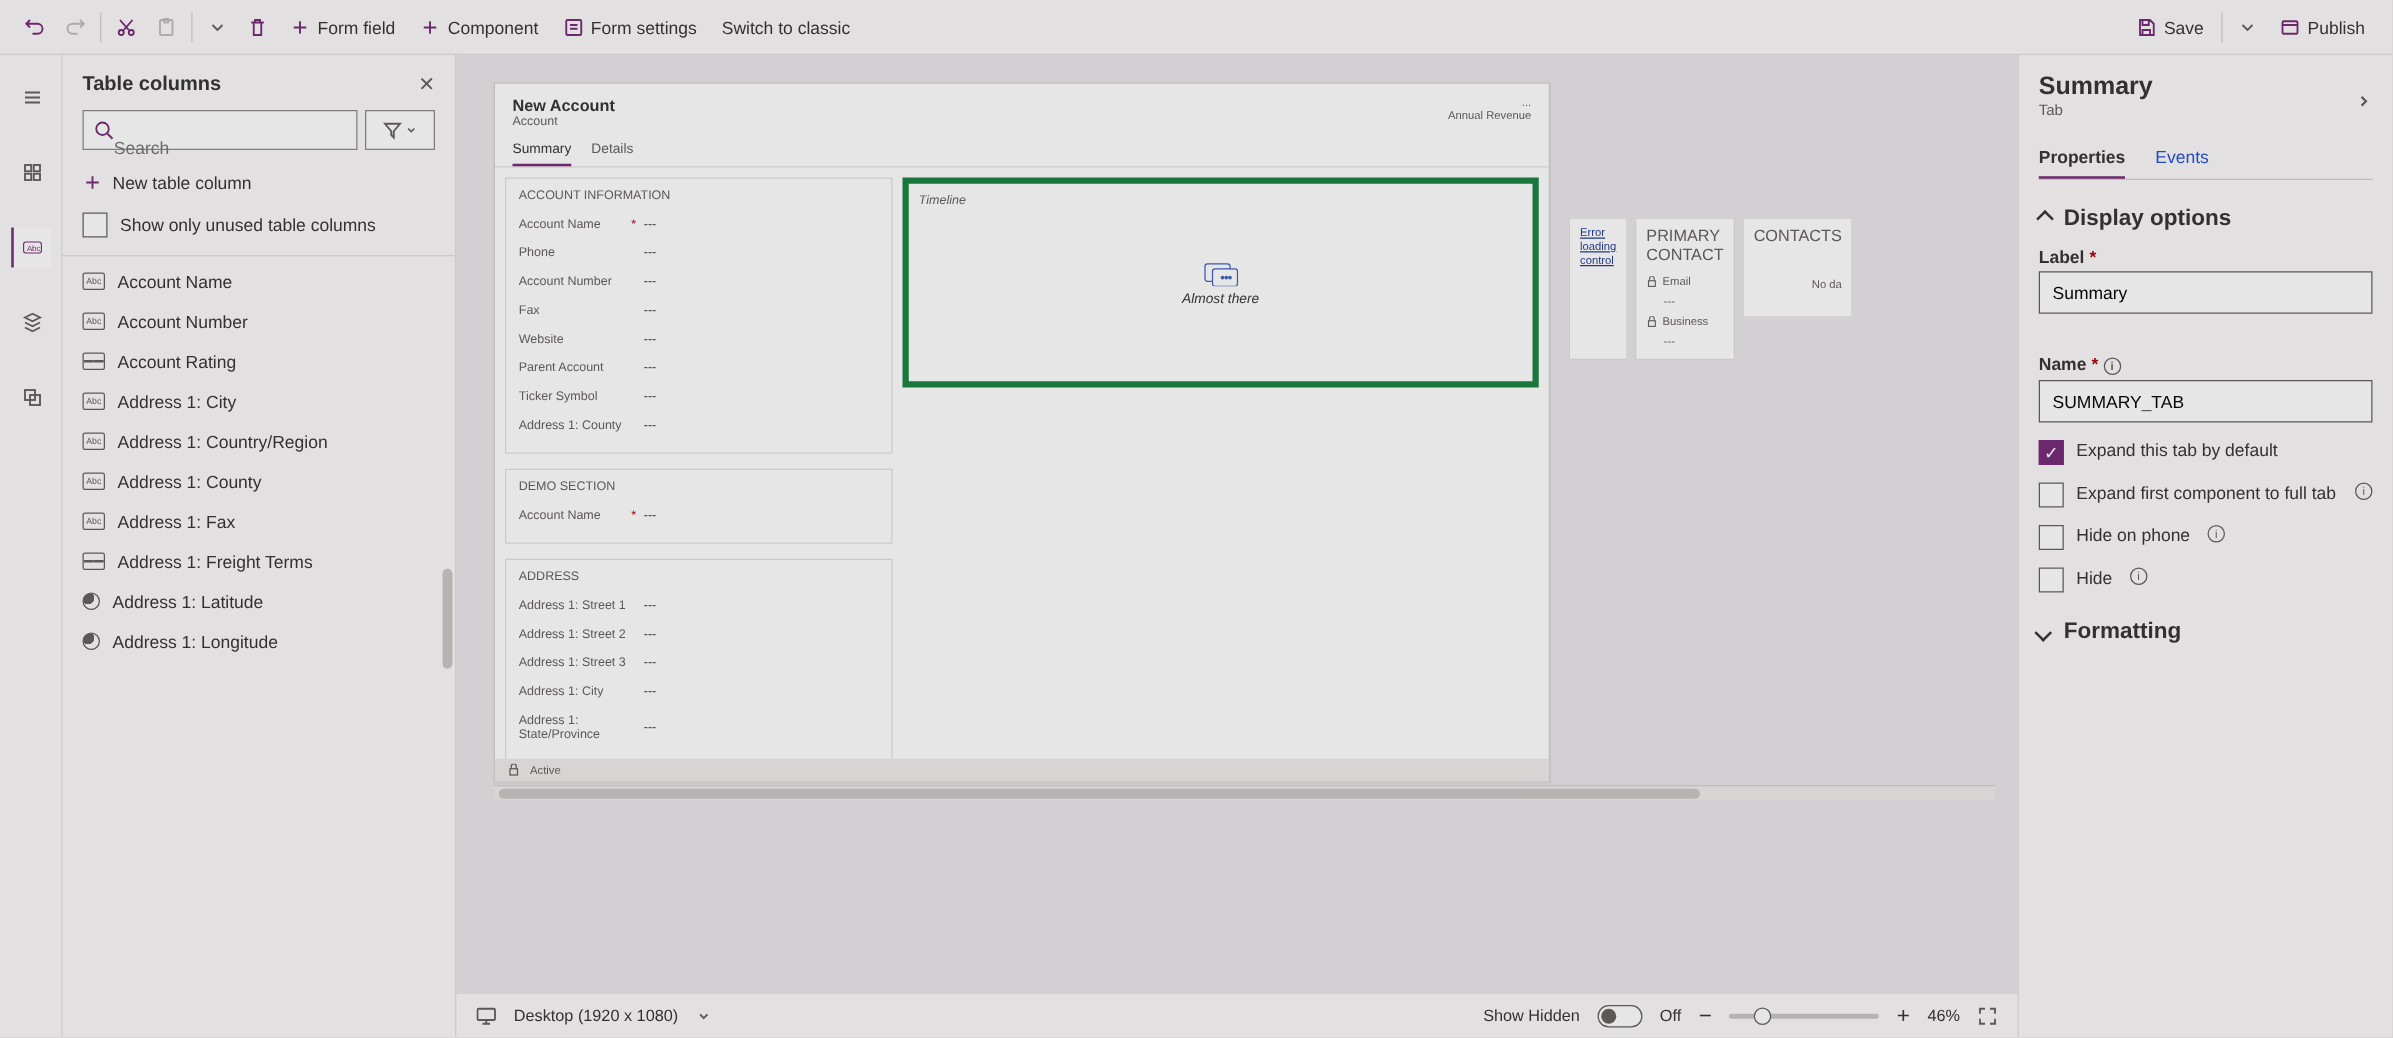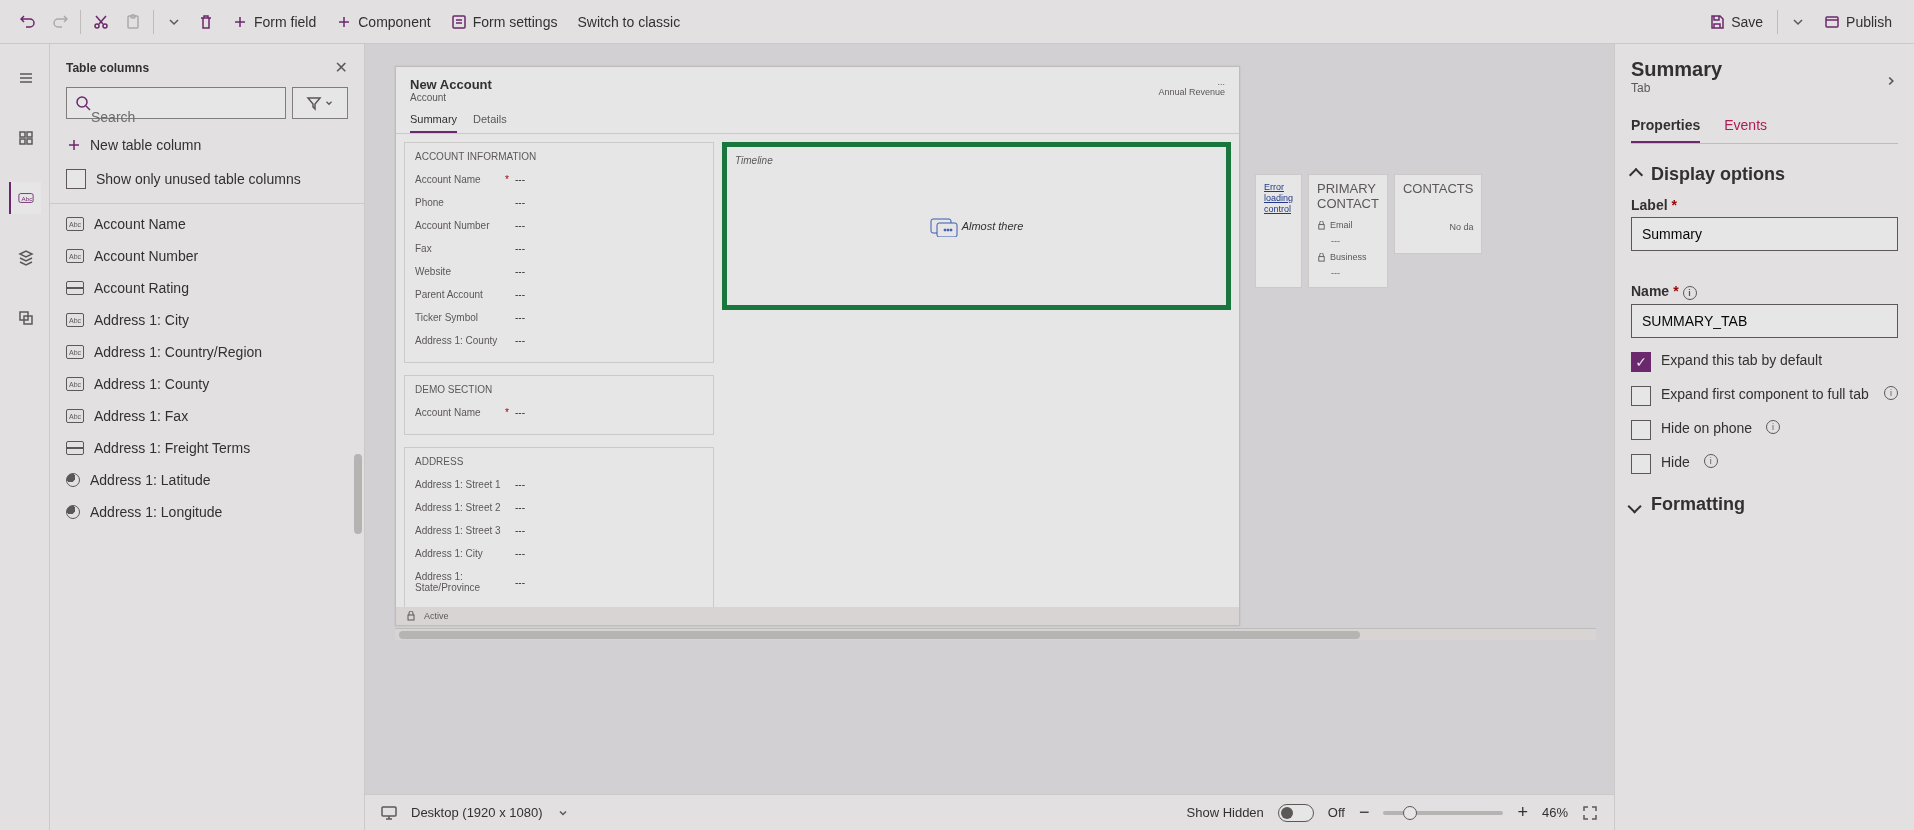--- a/index.html
+++ b/index.html
@@ -10,21 +10,21 @@
 .tb-btn svg, .tb-ico svg { width: 16px; height: 16px; }
 .tb-ico { padding: 6px 8px; cursor: pointer; display:flex; align-items:center; }
 .tb-sep { width: 1px; height: 24px; background: #d2d0ce; margin: 0 4px; }
 .tb-spacer { flex: 1; }
 .main { display: flex; height: calc(100% - 44px); }
 .left-rail { width: 50px; background: #faf9f8; border-right: 1px solid #e1dfdd; display:flex; flex-direction:column; align-items:center; padding-top: 18px; gap: 28px; }
 .left-rail .rail-btn { width:32px; height:32px; display:flex; align-items:center; justify-content:center; cursor:pointer; border-left: 2px solid transparent; }
 .left-rail .rail-btn.active { border-left: 2px solid #742774; background: #fff; }
 .panel { width: 315px; background: #faf9f8; border-right: 1px solid #e1dfdd; display:flex; flex-direction:column; padding: 14px 0 0 0; }
 .panel-head { display:flex; align-items:center; justify-content:space-between; padding: 0 16px 10px 16px; }
-.panel-head h2 { font-size: 12px; font-weight: 600; }
+.panel-head h2 { font-size: 16px; font-weight: 600; }
 .close-x { font-size: 16px; cursor:pointer; color:#605e5c;}
 .search-row { display:flex; gap: 6px; padding: 0 16px 10px 16px; }
 .search-box { flex:1; display:flex; align-items:center; border:1px solid #8a8886; background:#fff; height:32px; padding:0 8px; }
 .search-box input { border:none; outline:none; flex:1; font-size:14px; background:transparent;margin-top:27px;}
 .filter-btn { width:56px; display:flex; align-items:center; justify-content:center; border:1px solid #8a8886; background:#fff; cursor:pointer; gap:2px; }
 .new-col { display:flex; align-items:center; gap:8px; color:#323130; font-size:14px; padding: 8px 16px; cursor:pointer; }
 .chk-row { display:flex; align-items:center; gap:10px; font-size:14px; padding: 8px 16px 14px 16px; }
 .chk { width:20px; height:20px; border:1px solid #605e5c; background:#fff; display:flex; align-items:center; justify-content:center; }
 .chk.checked { background:#742774; border-color:#742774; color:#fff; }
 .col-list { flex:1; overflow-y:auto; border-top:1px solid #e1dfdd; padding-top:4px; position:relative;}
@@ -44,40 +44,40 @@
 .form-col1 { width: 310px; display:flex; flex-direction:column; gap:12px;}
 .form-col2 { flex:1; }
 .section-card { border:1px solid #e1dfdd; padding: 8px 10px 10px 10px; }
 .section-hd { font-size:10px; color:#605e5c; text-transform:uppercase; margin-bottom:6px;}
 .fld { display:flex; font-size:10px; color:#605e5c; padding: 6px 0; align-items:center;}
 .fld .lbl { width: 90px; }
 .fld .req { width: 10px; color:#a80000; }
 .fld .val { color:#323130; }
 .timeline { border:5px solid #15803d; padding:8px; height:168px;font-style:italic; }
 .timeline .tl-hd { font-size:10px; color:#605e5c;}
-.timeline .tl-body { display:flex; flex-direction:row; align-items:center; justify-content:center; height:120px; gap:4px; }
+.timeline .tl-body { display:flex; flex-direction:column; align-items:center; justify-content:center; height:120px; gap:4px; }
 .side-cards { position:absolute; top:130px; left: 890px; width:110px; display:flex; flex-direction:row; gap:6px; }
 .side-card { background:#fff; border:1px solid #e1dfdd; padding:6px 8px; font-size:10px; }
 .side-card .err { color:#1f3a93; font-size:9px; text-decoration:underline;}
 .side-card .sc-hd { font-size:13px; color:#605e5c; text-transform:uppercase; margin-bottom:6px;}
 .side-card .sc-row { display:flex; align-items:center; gap:4px; font-size:9px; color:#605e5c; padding:3px 0;}
 .side-card .nodata { text-align:right; font-size:9px; color:#605e5c; padding:20px 0 4px 0;}
 .form-footer { position:absolute; bottom:0; left:0; right:0; height:18px; background:#edebe9; font-size:9px; color:#605e5c; display:flex; align-items:center; padding:0 10px; gap:8px;}
 .status-bar { height:36px; background:#faf9f8; border-top:1px solid #e1dfdd; display:flex; align-items:center; padding:0 16px; gap:14px; font-size:13px; color:#323130;}
 .status-bar .spacer { flex:1; }
 .toggle { width:36px; height:18px; border-radius:9px; background:#fff; border:1px solid #605e5c; position:relative;}
 .toggle::after { content:''; position:absolute; width:12px; height:12px; border-radius:50%; background:#605e5c; top:2px; left:2px;}
 .slider-track { width:120px; height:4px; background:#c8c6c4; position:relative; border-radius:2px;}
 .slider-thumb { position:absolute; top:-5px; left:20px; width:14px; height:14px; border-radius:50%; background:#fff; border:1px solid #605e5c;}
 .props { width:300px; background:#faf9f8; border-left:1px solid #e1dfdd; padding: 14px 16px; overflow-y:auto;}
 .props-head { display:flex; align-items:center; justify-content:space-between;}
 .props-head .ph-t { font-size:20px; font-weight:600;}
 .props-sub { font-size:12px; color:#605e5c; margin-bottom:8px;}
 .props-tabs { display:flex; gap:24px; border-bottom:1px solid #d2d0ce; margin-top:6px;}
-.p-tab { font-size:14px; padding:8px 0; border-bottom:2px solid transparent; cursor:pointer; color:#be185d;}
+.p-tab { font-size:14px; padding:8px 0; border-bottom:2px solid transparent; cursor:pointer; color:#1d4ed8;}
 .p-tab.active { border-bottom-color:#742774; color:#323130; font-weight:600;}
 .sec-head { display:flex; align-items:center; gap:10px; font-size:18px; font-weight:600; margin:20px 0 12px 0; cursor:pointer;}
 .chev::before { content:''; display:inline-block; width:8px; height:8px; border-left:2px solid #323130; border-top:2px solid #323130; transform:rotate(45deg);}
 .chev.down::before { transform: rotate(225deg) translateY(-2px);}
 .p-label { font-size:14px; font-weight:600; margin:8px 0 4px 0;}
 .p-label .ast { color:#a80000; margin-left:4px;}
 .p-input { width:100%; height:34px; border:1px solid #605e5c; background:#fff; padding:0 10px; font-size:14px;}
 .p-chk-row { display:flex; align-items:flex-start; gap:10px; font-size:14px; margin:14px 0; }
 .info-ico { width:14px; height:14px; border:1px solid #605e5c; border-radius:50%; font-size:9px; display:inline-flex; align-items:center; justify-content:center; color:#605e5c; margin-left:4px;}
 .h-scroll { height:12px; background:#edebe9; border-top:1px solid #d2d0ce; position:relative; margin-top: 2px;}

